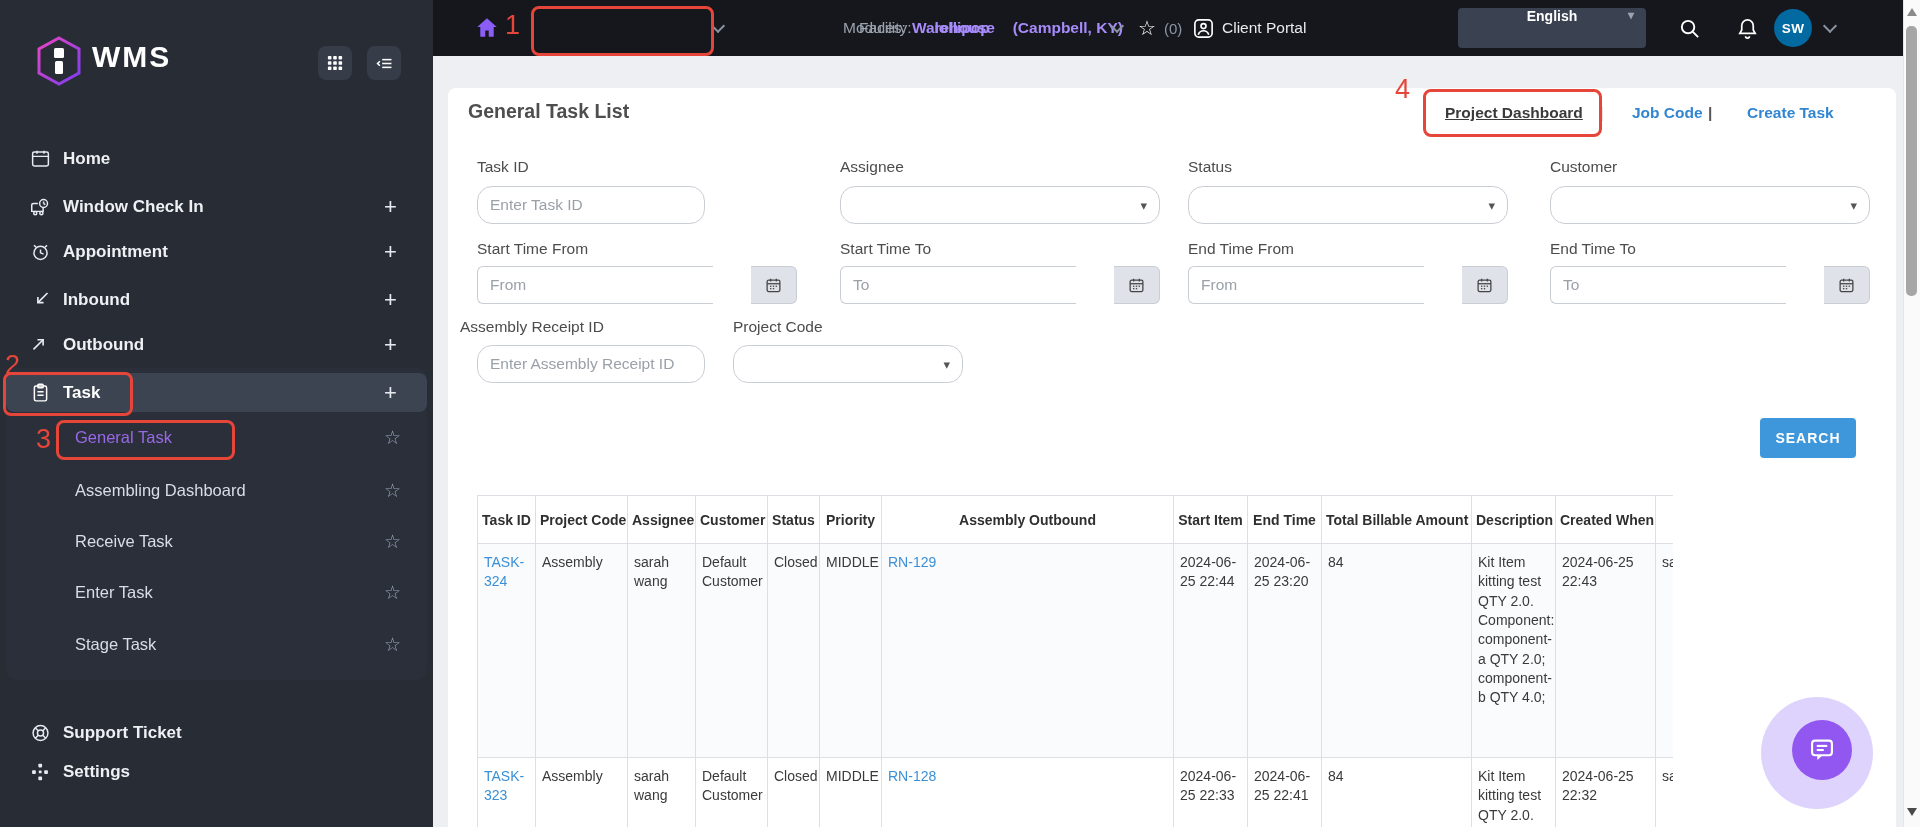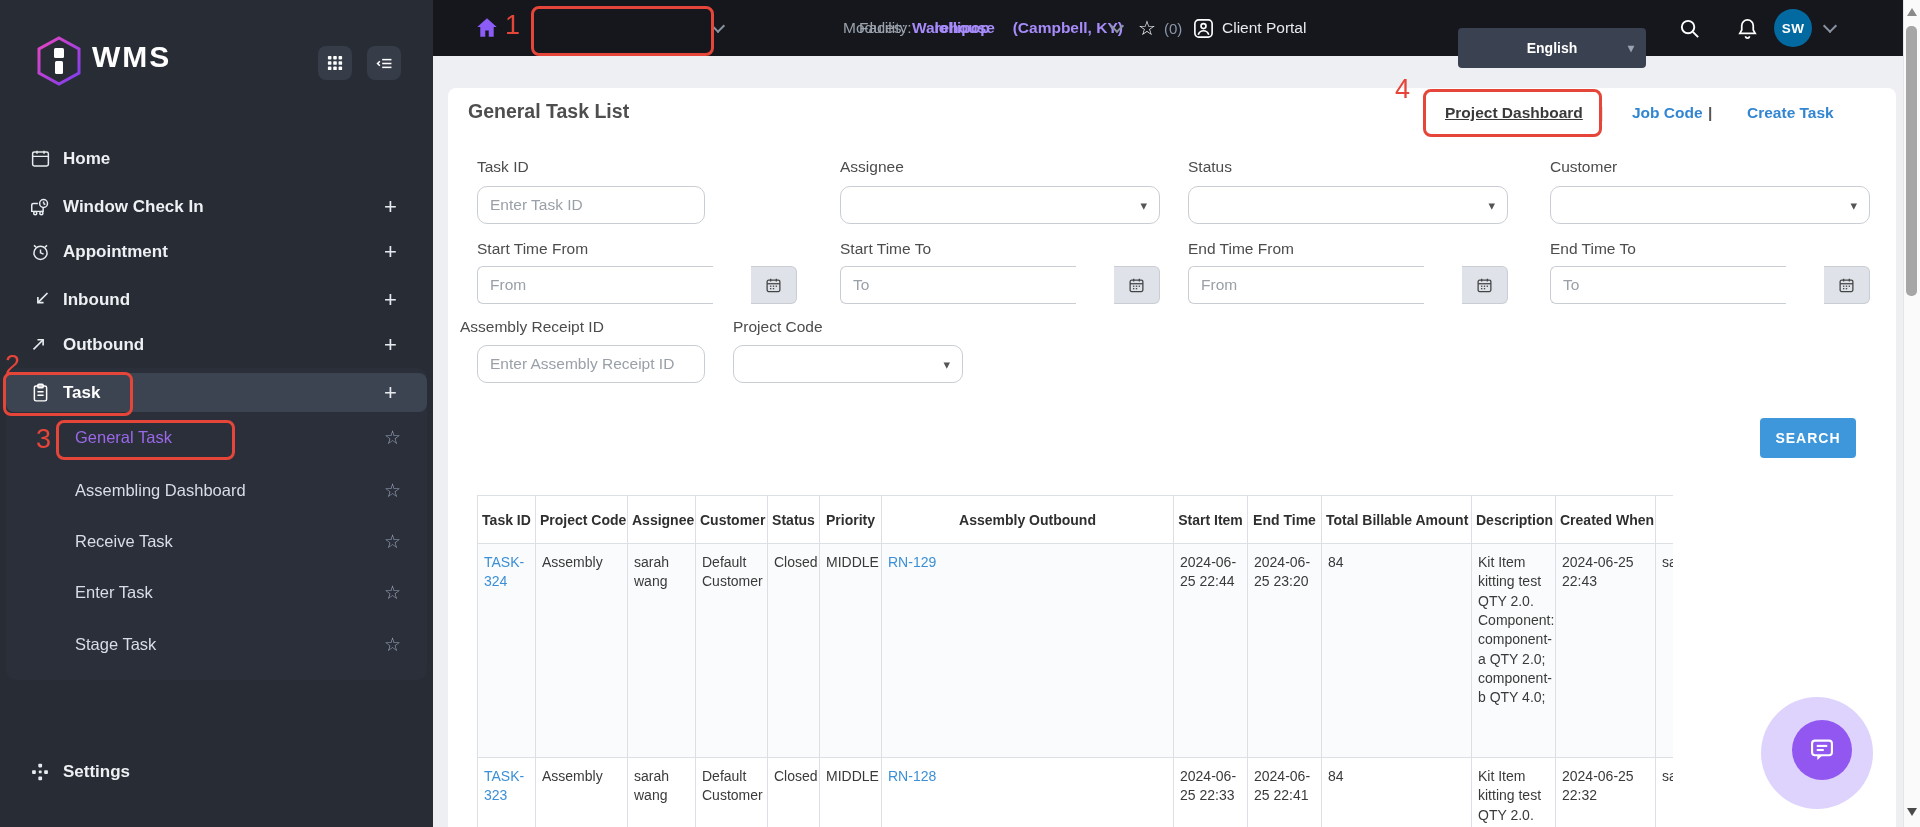--- a/index.html
+++ b/index.html
@@ -6,21 +6,21 @@
   body{width:1920px;height:827px;overflow:hidden;position:relative;
        font-family:"Liberation Sans", sans-serif;background:#edeff3;}
   .abs{position:absolute;}
 
   
   .topbar{left:433px;top:0;width:1487px;height:56px;background:#15171c;z-index:3;}
   .tb-item{position:absolute;top:0;height:56px;display:flex;align-items:center;color:#e8eaed;font-size:15.5px;}
   .tb-gray{color:#9aa2ad;}
   .tb-purple{color:#a78bfa;font-weight:bold;}
   .chev{display:inline-block;width:8px;height:8px;border-right:2px solid #8a93a0;border-bottom:2px solid #8a93a0;transform:rotate(45deg);margin-top:-4px;}
-  .eng-btn{left:1458px;top:8px;width:188px;height:40px;background:#3a4150;border-radius:4px;display:flex;align-items:center;justify-content:center;color:#fff;font-weight:bold;font-size:14px;margin-top:20px;}
+  .eng-btn{left:1458px;top:8px;width:188px;height:40px;background:#3a4150;border-radius:4px;display:flex;align-items:flex-start;justify-content:center;color:#fff;font-weight:bold;font-size:14px;}
   .eng-caret{position:absolute;right:12px;color:#9aa3b0;font-size:12px;}
   .avatar{left:1774px;top:9px;width:38px;height:38px;border-radius:50%;background:#0369a1;color:#fff;font-weight:bold;font-size:13.5px;display:flex;align-items:center;justify-content:center;letter-spacing:.5px;}
 
   
   .sidebar{left:0;top:0;width:433px;height:827px;background:#272c35;z-index:4;}
   .brand-text{left:92px;top:40px;font-size:30px;font-weight:bold;color:#fff;letter-spacing:2px;}
   .sq-btn{top:46px;width:34px;height:34px;background:#363c48;border-radius:8px;display:flex;align-items:center;justify-content:center;}
   .nav-row{left:0;width:433px;height:44px;display:flex;align-items:center;color:#eef0f3;font-size:17px;}
   .nav-icon{position:absolute;left:30px;top:50%;transform:translateY(-50%);display:flex;}
   .nav-label{position:absolute;left:63px;white-space:nowrap;font-weight:bold;}
@@ -34,21 +34,21 @@
 
   
   .card{left:448px;top:88px;width:1448px;height:739px;background:#fff;border-radius:8px 8px 0 0;z-index:1;}
   .page-title{left:468px;top:100px;font-size:19.5px;font-weight:bold;color:#4e4e4e;z-index:2;}
   .hlink{top:104px;font-size:15.5px;font-weight:bold;z-index:2;white-space:nowrap;}
   .blue{color:#3286d1;}
   .dark-link{color:#3a3a3a;text-decoration:underline;}
   .sep{color:#555;font-weight:bold;}
 
   .flabel{font-size:15.5px;color:#4c4c4c;z-index:2;}
-  .finput{height:38px;background:#fff;border:1px solid #c9cdd4;border-radius:10px;box-sizing:border-box;z-index:2;}
+  .finput{height:38px;background:#fff;border:1px solid #c9cdd4;border-radius:15px;box-sizing:border-box;z-index:2;}
   .finput input{border:none;outline:none;background:transparent;width:100%;height:36px;padding:0 12px;font-size:15.5px;color:#333;font-family:"Liberation Sans",sans-serif;}
   .finput input::placeholder{color:#9aa0a8;opacity:1;}
   .fselect{display:flex;align-items:center;justify-content:flex-end;padding-right:12px;}
   .caret{color:#555;font-size:13px;}
   .datefield{display:flex;z-index:2;gap:38px;}
   .datefield .din{flex:1;}
   .daddon{width:46px;height:38px;background:#dfe3e9;border:1px solid #c9cdd4;border-left:none;border-radius:0 6px 6px 0;box-sizing:border-box;display:flex;align-items:center;justify-content:center;}
   .date-in{border-radius:6px 0 0 6px;border-right:none;}
 
   .search-btn{left:1760px;top:418px;width:96px;height:40px;background:#3e97da;border:none;border-radius:4px;color:#fff;font-weight:bold;font-size:14px;letter-spacing:1px;z-index:2;font-family:"Liberation Sans",sans-serif;}
@@ -261,20 +261,33 @@
   </div>
   <div class="abs sub-row" style="top:572px;">
     <span class="sub-label">Enter Task</span>
     <span class="star">☆</span>
   </div>
   <div class="abs sub-row" style="top:624px;">
     <span class="sub-label">Stage Task</span>
     <span class="star">☆</span>
   </div>
 
+  <div class="abs nav-row" style="top:713px;height:40px;">
+    <span class="nav-icon">
+      <svg width="21" height="21" viewBox="0 0 24 24" fill="none" stroke="#e8ebf0" stroke-width="1.7">
+          <circle cx="12" cy="12" r="8.5"></circle>
+          <circle cx="12" cy="12" r="3.5"></circle>
+          <line x1="6" y1="6" x2="9.4" y2="9.4"></line>
+          <line x1="18" y1="6" x2="14.6" y2="9.4"></line>
+          <line x1="6" y1="18" x2="9.4" y2="14.6"></line>
+          <line x1="18" y1="18" x2="14.6" y2="14.6"></line>
+        </svg>
+    </span>
+    <span class="nav-label">Support Ticket</span>
+  </div>
   <div class="abs nav-row" style="top:752px;height:40px;">
     <span class="nav-icon">
       <svg width="20" height="20" viewBox="0 0 24 24" fill="#e8ebf0">
           <rect x="10" y="2" width="4.5" height="4.5" rx="1"></rect>
           <rect x="2.5" y="9.75" width="4.5" height="4.5" rx="1"></rect>
           <rect x="17" y="9.75" width="4.5" height="4.5" rx="1"></rect>
           <rect x="10" y="17.5" width="4.5" height="4.5" rx="1"></rect>
           <rect x="10.6" y="10.3" width="3.3" height="3.3" rx="0.8"></rect>
         </svg>
     </span>

